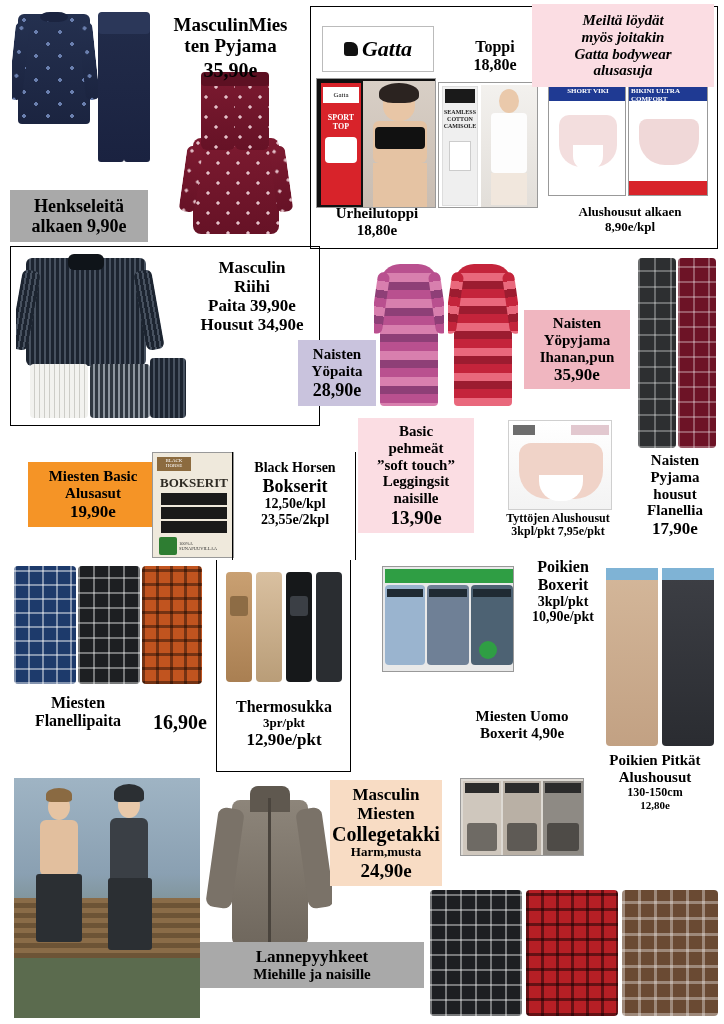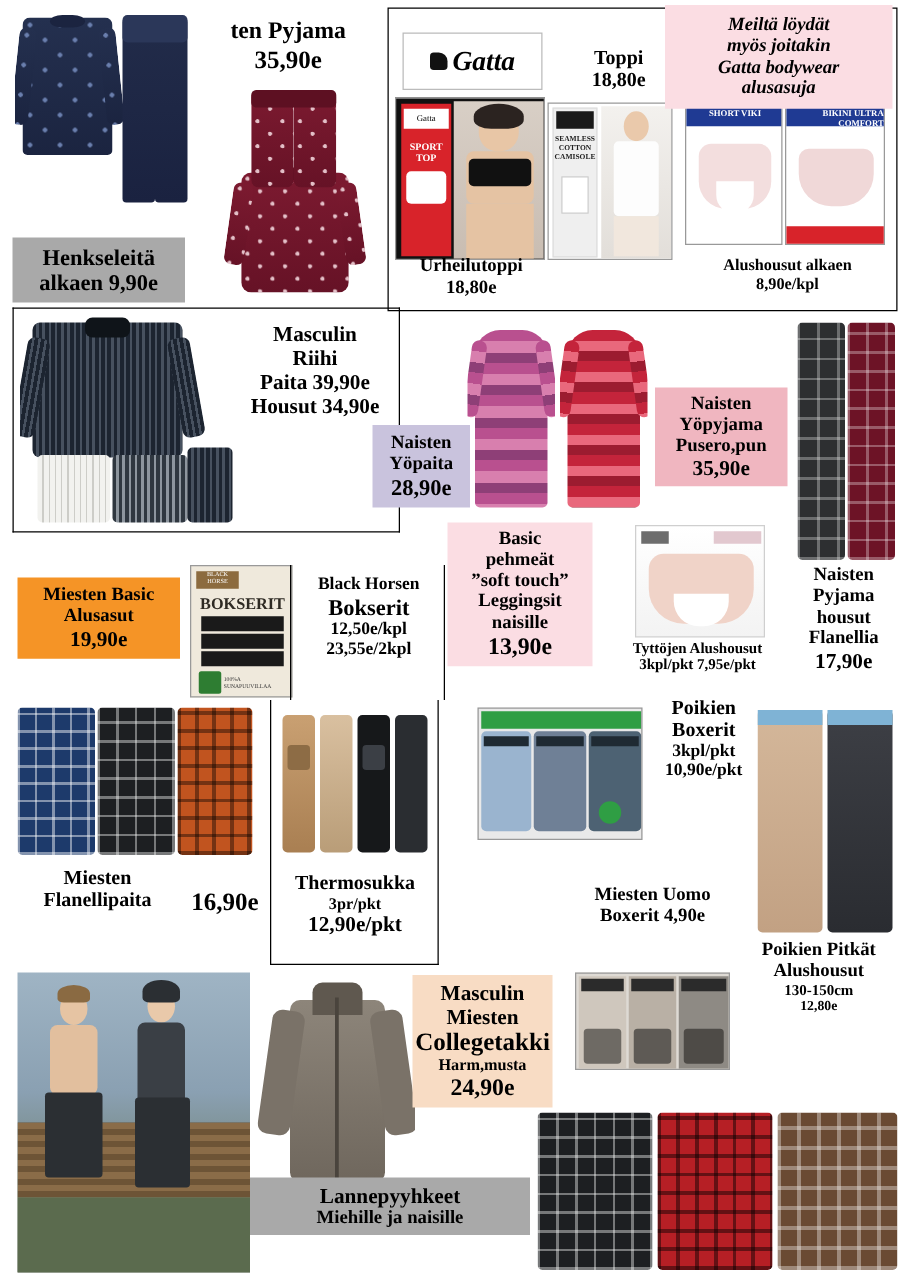--- a/index.html
+++ b/index.html
@@ -152,20 +152,21 @@
     <div class="abs knit-wine" style="left:18px; top:66px; width:86px; height:96px; border-radius:8px;"></div>
     <div class="abs knit-wine" style="left:8px; top:74px; width:16px; height:66px; border-radius:6px; transform:rotate(8deg);"></div>
     <div class="abs knit-wine" style="left:98px; top:74px; width:16px; height:66px; border-radius:6px; transform:rotate(-8deg);"></div>
     <div class="abs" style="left:46px; top:62px; width:30px; height:10px; background:#5d1022; border-radius:50%/70%;"></div>
     <div class="abs knit-wine" style="left:26px; top:0px; width:34px; height:78px; border-radius:6px;"></div>
     <div class="abs knit-wine" style="left:60px; top:0px; width:34px; height:78px; border-radius:6px;"></div>
     <div class="abs" style="left:26px; top:0px; width:68px; height:14px; background:#5d1022; border-radius:4px;"></div>
   </div>
 
   <div class="lbl" style="left:158px; top:14px; width:145px; font-size:19px;">
+    <div>MasculinMies</div>
     <div>ten Pyjama</div>
     <div style="font-size:20px; margin-top:2px;">35,90e</div>
   </div>
 
   <div class="bd" style="position:absolute; left:310px; top:6px; width:408px; height:243px; background:#fff;"></div>
 
   <div class="gatta-logo" style="position:absolute; left:322px; top:26px; width:112px; height:46px;">
     <div class="cat-silhouette"></div>
     <span style="font-size:22px;">Gatta</span>
   </div>
@@ -198,21 +199,21 @@
 
   <div class="pkgbox" style="position:absolute; left:548px; top:84px; width:78px; height:112px; background:#fff;">
     <div class="abs" style="left:0; top:0; width:78px; height:16px; background:#1f3a93;"></div>
     <div class="abs" style="left:2px; top:2px; width:74px; color:#fff; font-size:7px; font-weight:bold; text-align:center;">SHORT VIKI</div>
     <div class="abs" style="left:10px; top:30px; width:58px; height:52px; background:#f3dede; border-radius:10px 10px 22px 22px;"></div>
     <div class="abs" style="left:24px; top:60px; width:30px; height:26px; background:#fff; border-radius:0 0 16px 16px;"></div>
   </div>
 
   <div class="pkgbox" style="position:absolute; left:628px; top:84px; width:80px; height:112px; background:#fff;">
     <div class="abs" style="left:0; top:0; width:80px; height:16px; background:#1f3a93;"></div>
-    <div class="abs" style="left:2px; top:2px; width:76px; color:#fff; font-size:7px; font-weight:bold; text-align:right;">BIKINI ULTRA COMFORT</div>
+    <div class="abs" style="left:2px; top:2px; width:76px; color:#fff; font-size:7px; font-weight:bold; text-align:left;">BIKINI ULTRA COMFORT</div>
     <div class="abs" style="left:10px; top:34px; width:60px; height:46px; background:#f0d8d8; border-radius:8px 8px 26px 26px;"></div>
     <div class="abs" style="left:0; top:96px; width:80px; height:16px; background:#d8232a;"></div>
   </div>
 
   <div class="lbl box-lightpink" style="left:532px; top:4px; width:182px; padding:8px 4px; font-size:15px; font-style:italic;">
     <div>Meiltä löydät</div>
     <div>myös joitakin</div>
     <div>Gatta bodywear</div>
     <div>alusasuja</div>
   </div>
@@ -273,38 +274,38 @@
 
   <div class="lbl box-lilac" style="left:298px; top:340px; width:78px; padding:6px 2px; font-size:15px;">
     <div>Naisten</div>
     <div>Yöpaita</div>
     <div style="font-size:18px;">28,90e</div>
   </div>
 
   <div class="lbl box-pink" style="left:524px; top:310px; width:106px; padding:5px 2px; font-size:15px;">
     <div>Naisten</div>
     <div>Yöpyjama</div>
-    <div>Pusero,pun</div>
+    <div>Ihanan,pun</div>
     <div style="font-size:17px;">35,90e</div>
   </div>
 
   <div class="ph" style="left:636px; top:254px; width:82px; height:198px;">
     <div class="abs check-dark" style="left:2px; top:4px; width:38px; height:190px; border-radius:4px;"></div>
     <div class="abs check-wine" style="left:42px; top:4px; width:38px; height:190px; border-radius:4px;"></div>
   </div>
 
   <div class="lbl" style="left:630px; top:452px; width:90px; font-size:15px;">
     <div>Naisten</div>
     <div>Pyjama</div>
     <div>housut</div>
     <div>Flanellia</div>
     <div style="font-size:17px;">17,90e</div>
   </div>
 
-  <div class="lbl box-orange" style="left:14px; top:462px; width:130px; padding:6px 2px; font-size:15px;">
+  <div class="lbl box-orange" style="left:28px; top:462px; width:130px; padding:6px 2px; font-size:15px;">
     <div>Miesten Basic</div>
     <div>Alusasut</div>
     <div style="font-size:17px;">19,90e</div>
   </div>
 
   <div class="pkgbox" style="position:absolute; left:152px; top:452px; width:82px; height:106px; background:#efe9dc;">
     <div class="abs" style="left:4px; top:4px; width:34px; height:14px; background:#8c6b3f;"></div>
     <div class="abs" style="left:4px; top:5px; width:34px; color:#fff; font-size:5px; text-align:center;">BLACK HORSE</div>
     <div class="abs" style="left:2px; top:22px; width:78px; font-size:13px; font-weight:bold; text-align:center; color:#2e2a23;">BOKSERIT</div>
     <div class="abs" style="left:8px; top:40px; width:66px; height:12px; background:#1a1a1a;"></div>

